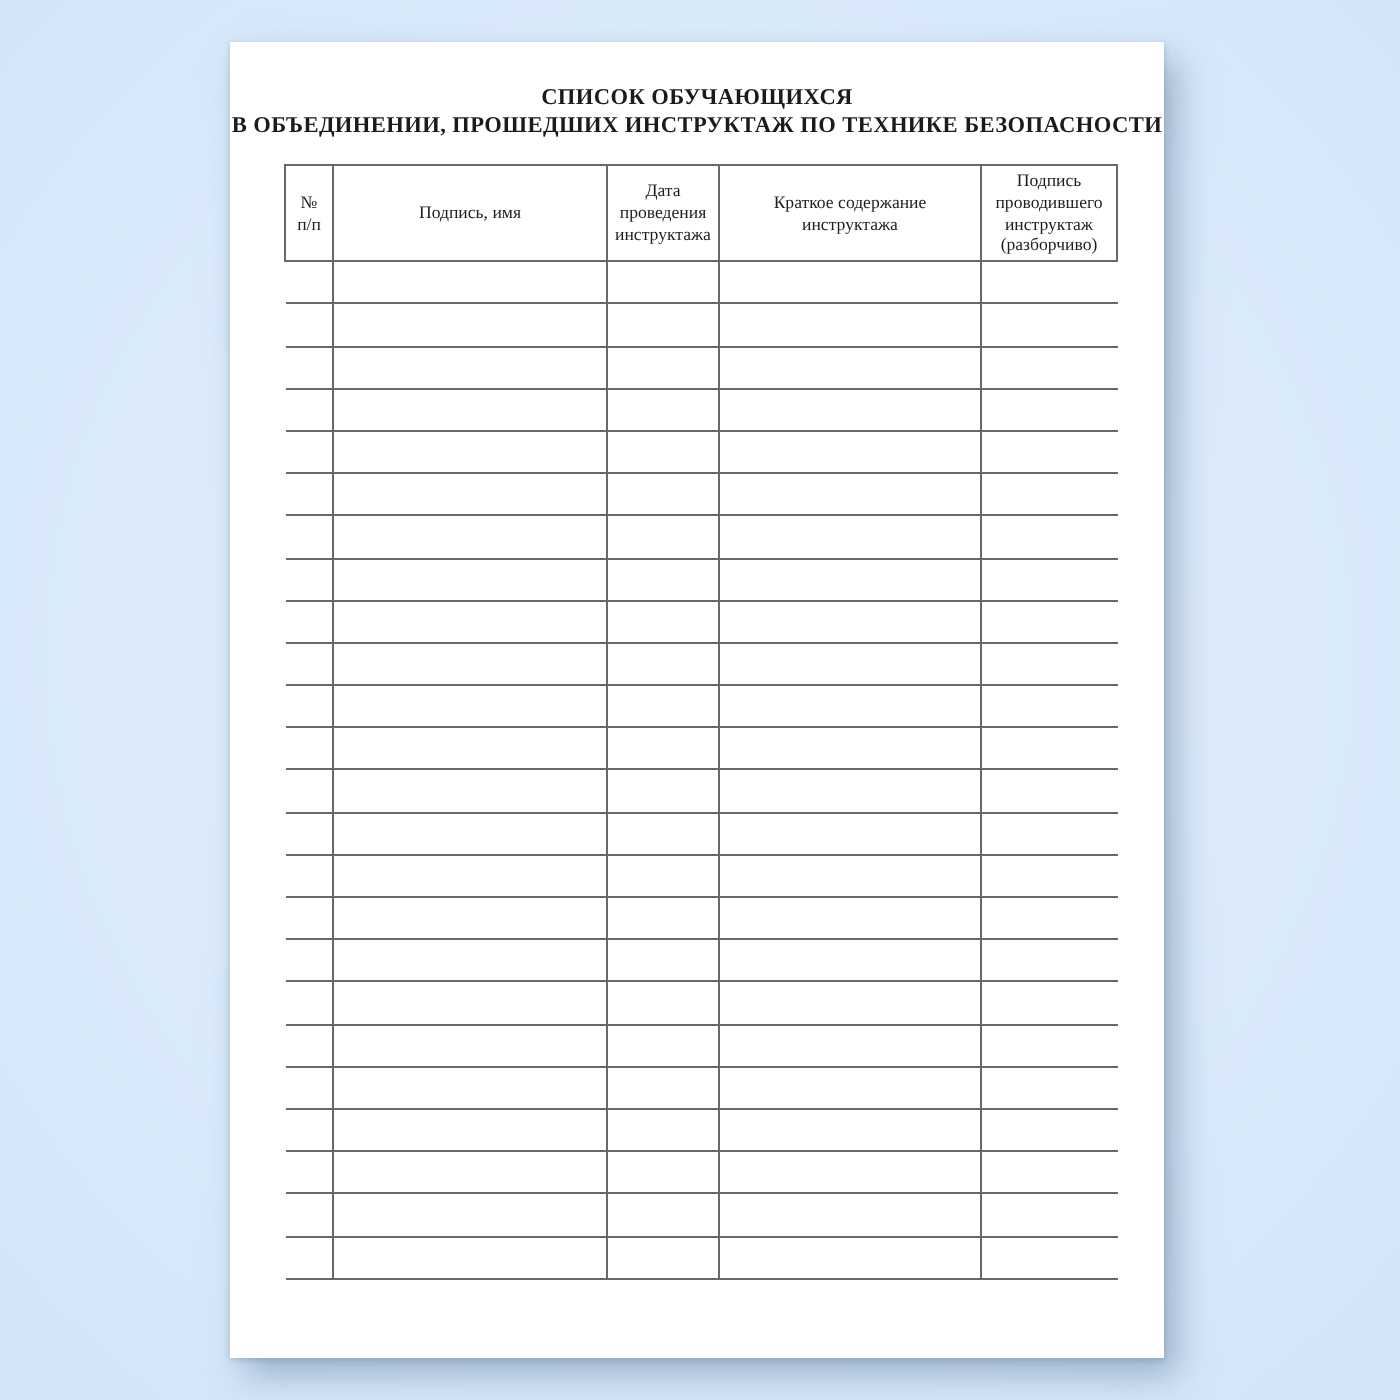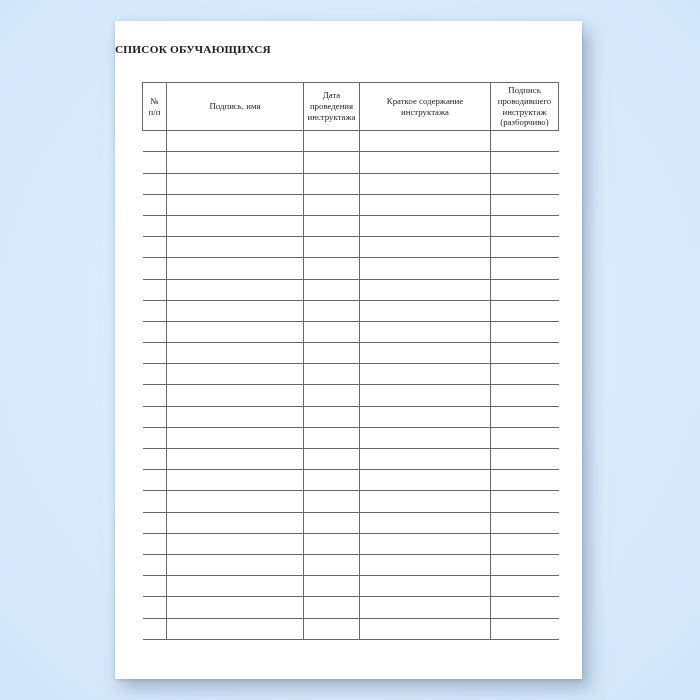--- a/index.html
+++ b/index.html
@@ -14,21 +14,21 @@
                 #e9f2fd 0%, #dbebfc 45%, #d3e6f9 75%, #cde0f6 100%);
   }
   .sheet {
     position: absolute; left: 115px; top: 21px; width: 467px; height: 658px;
     background: #ffffff;
     box-shadow: 0 1px 3px rgba(100,120,150,0.35),
                 7px 9px 16px rgba(104,128,158,0.50);
   }
   .title {
     position: absolute; top: 21px; left: 0; width: 100%;
-    text-align: left; font-weight: bold;
+    text-align: center; font-weight: bold;
     font-size: 11.3px; line-height: 14.3px;
     letter-spacing: 0.2px; color: #1b1b1b;
     white-space: nowrap;
   }
   table.reg {
     position: absolute; left: 27px; top: 61px; width: 416px;
     border-collapse: collapse; table-layout: fixed;
   }
   col.c1 { width: 24px; }
   col.c2 { width: 137px; }
@@ -49,20 +49,21 @@
   table.reg td:not(:last-child) { border-right: 1.5px solid #686868; }
 </style>
 </head>
 <body>
 
 <div class="canvas">
   <div class="sheet">
 
     <div class="title">
       <div>СПИСОК ОБУЧАЮЩИХСЯ</div>
+      <div>В ОБЪЕДИНЕНИИ, ПРОШЕДШИХ ИНСТРУКТАЖ ПО ТЕХНИКЕ БЕЗОПАСНОСТИ</div>
     </div>
 
     <table class="reg">
       <colgroup>
         <col class="c1">
           <col class="c2">
           <col class="c3">
           <col class="c4">
           <col class="c5">
       </colgroup>

